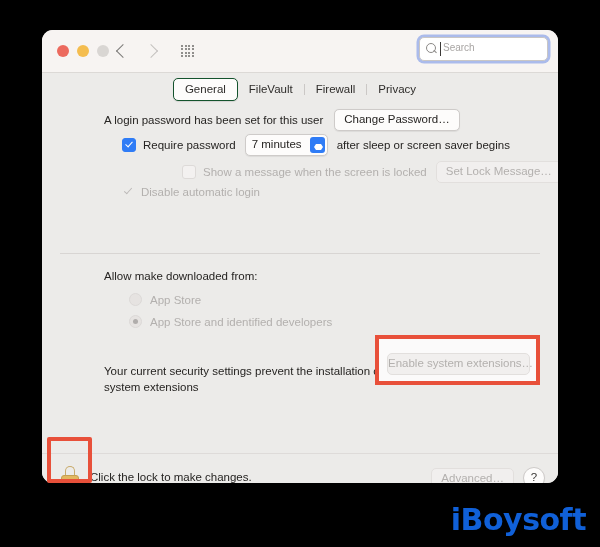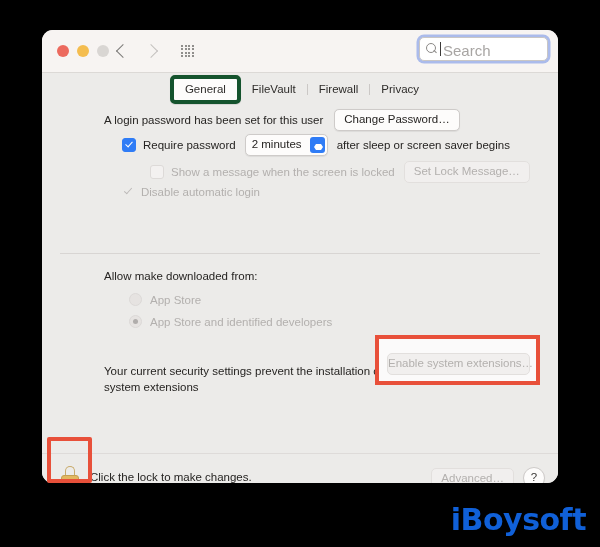--- a/index.html
+++ b/index.html
@@ -132,21 +132,21 @@
     left: 20px;
     top: 4px;
     width: 1px;
     height: 14px;
     background: #3c3a38;
   }
   .searchph {
     position: absolute;
     left: 23px;
     top: 4px;
-    font-size: 15px;
+    font-size: 10px;
     color: #a8a5a3;
   }
 
   
   .tabbar {
     position: relative;
     height: 32px;
     background: #ecebe9;
     display: flex;
     justify-content: center;
@@ -161,21 +161,21 @@
     position: relative;
     padding: 0 11px;
     height: 21px;
     line-height: 21px;
     font-size: 11.5px;
     color: #2e2c2a;
     white-space: nowrap;
   }
   .tab.sel {
     background: #fdfcfb;
-    border: 4px solid #14532d;
+    border: 1px solid #14532d;
     border-radius: 5px;
     box-shadow: 0 0.5px 1px rgba(0,0,0,0.10);
   }
   .tabsep {
     width: 1px;
     height: 11px;
     background: #cbc8c6;
   }
 
   
@@ -476,30 +476,30 @@
 
     <div class="row" style="left:62px; top:4px;">
       <span class="ptext">A login password has been set for this user</span>
       <span class="pushbtn" style="margin-left:11px;">Change Password…</span>
     </div>
 
     <div class="row" style="left:80px; top:29px;">
       <span class="cb on"></span>
       <span class="ptext" style="margin-left:7px;">Require password</span>
       <span class="popup" style="margin-left:9px;">
-        <span class="lbl">2 minutes</span>
+        <span class="lbl">7 minutes</span>
         <span class="stepper">
           <span class="up"></span>
             <span class="dn"></span>
         </span>
       </span>
       <span class="ptext" style="margin-left:9px;">after sleep or screen saver begins</span>
     </div>
 
-    <div class="row" style="left:64px; top:56px;padding-left:44px;">
+    <div class="row" style="left:96px; top:56px;padding-left:44px;">
       <span class="cb off"></span>
       <span class="ptext dim" style="margin-left:7px;">Show a message when the screen is locked</span>
       <span class="pushbtn disabled" style="margin-left:9px;">Set Lock Message…</span>
     </div>
 
     <div class="row" style="left:80px; top:81px;">
       <span class="cb ondim"></span>
       <span class="ptext dim" style="margin-left:7px;">Disable automatic login</span>
     </div>
 

